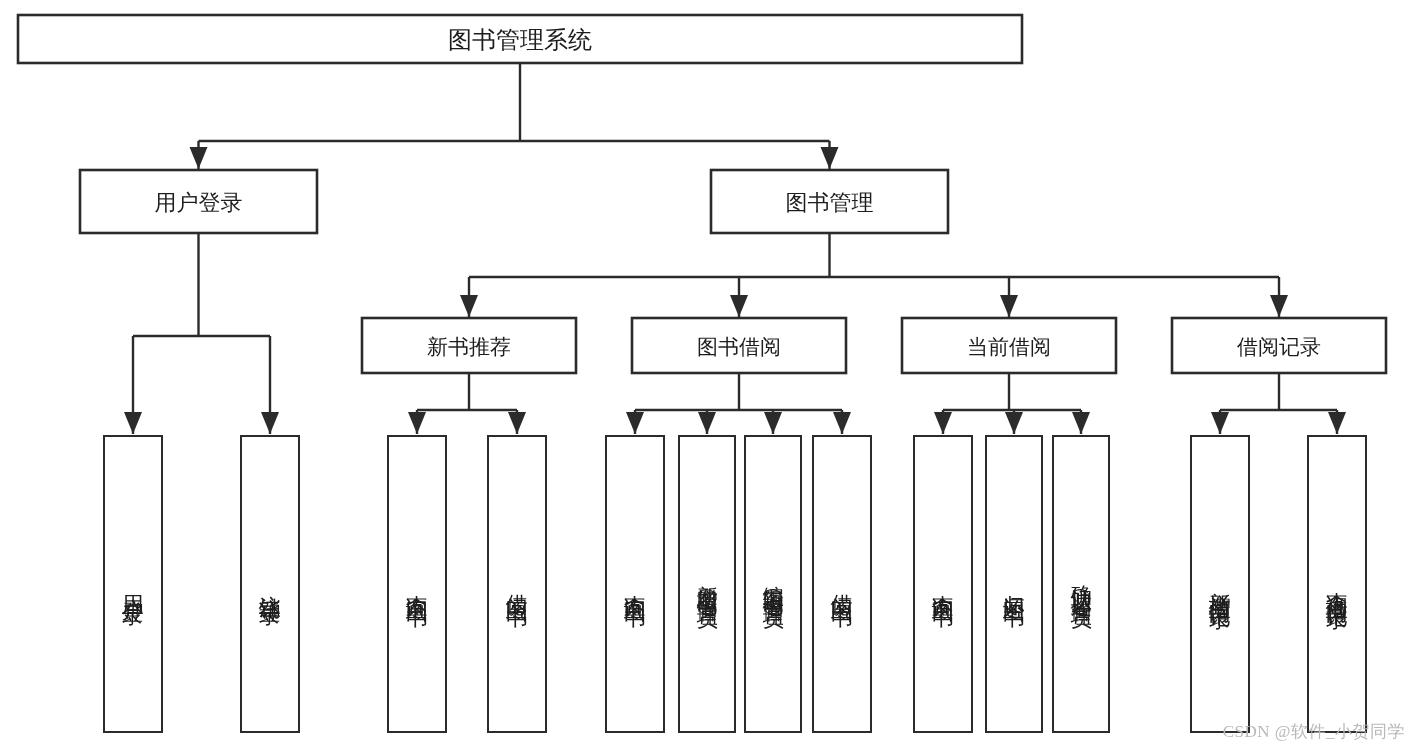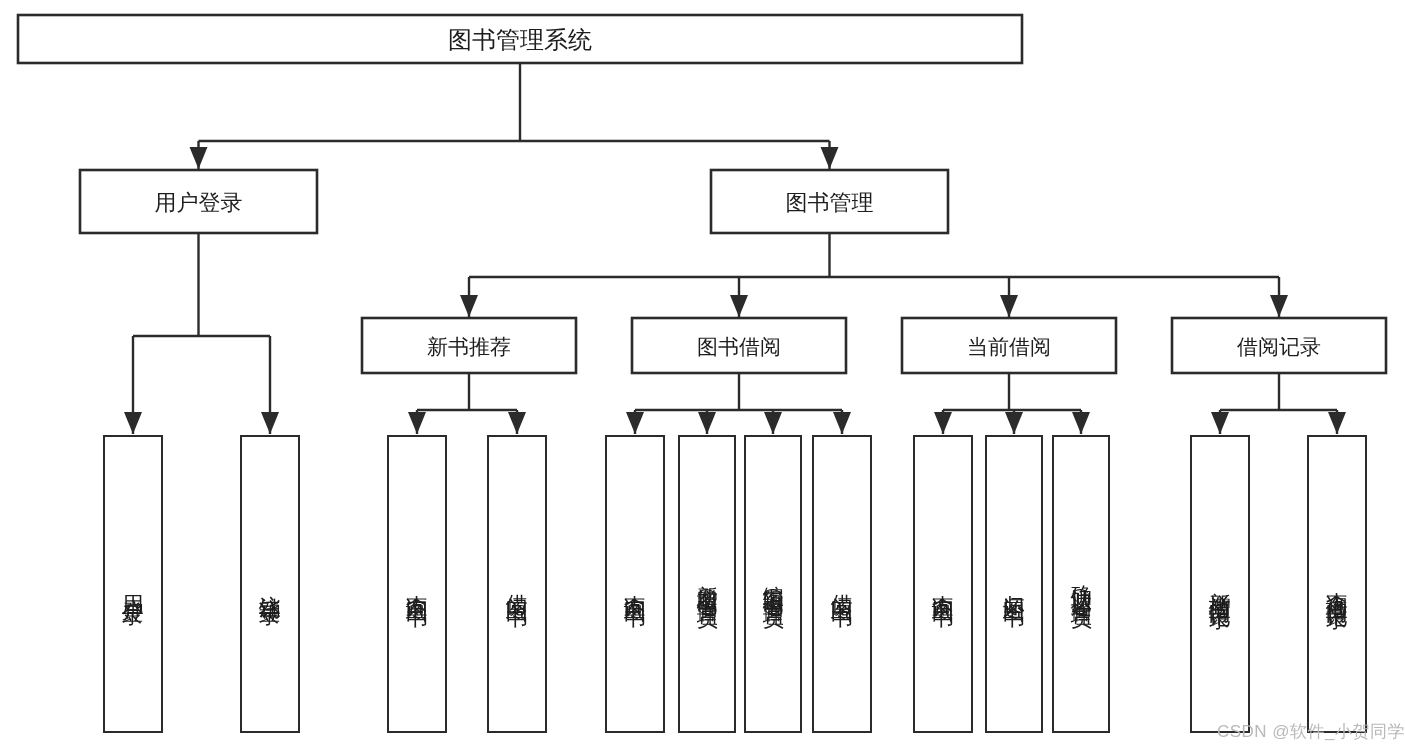--- a/index.html
+++ b/index.html
@@ -47,21 +47,21 @@
   .node-label-h {
     font-family: "DejaVu Sans", "Liberation Sans", sans-serif;
     fill: #1d1d1d;
     text-anchor: middle;
     dominant-baseline: central;
   }
   .watermark-text {
     position: absolute;
     right: 8px;
     bottom: 4px;
-    font-family: Liberation Sans, sans-serif;
+    font-family: Liberation Serif, serif;
     font-size: 17px;
     color: #b9b9b9;
     letter-spacing: 0.5px;
     white-space: nowrap;
     user-select: none;
   }
   .vnode {
     position: absolute;
     box-sizing: border-box;
     background: #ffffff;

